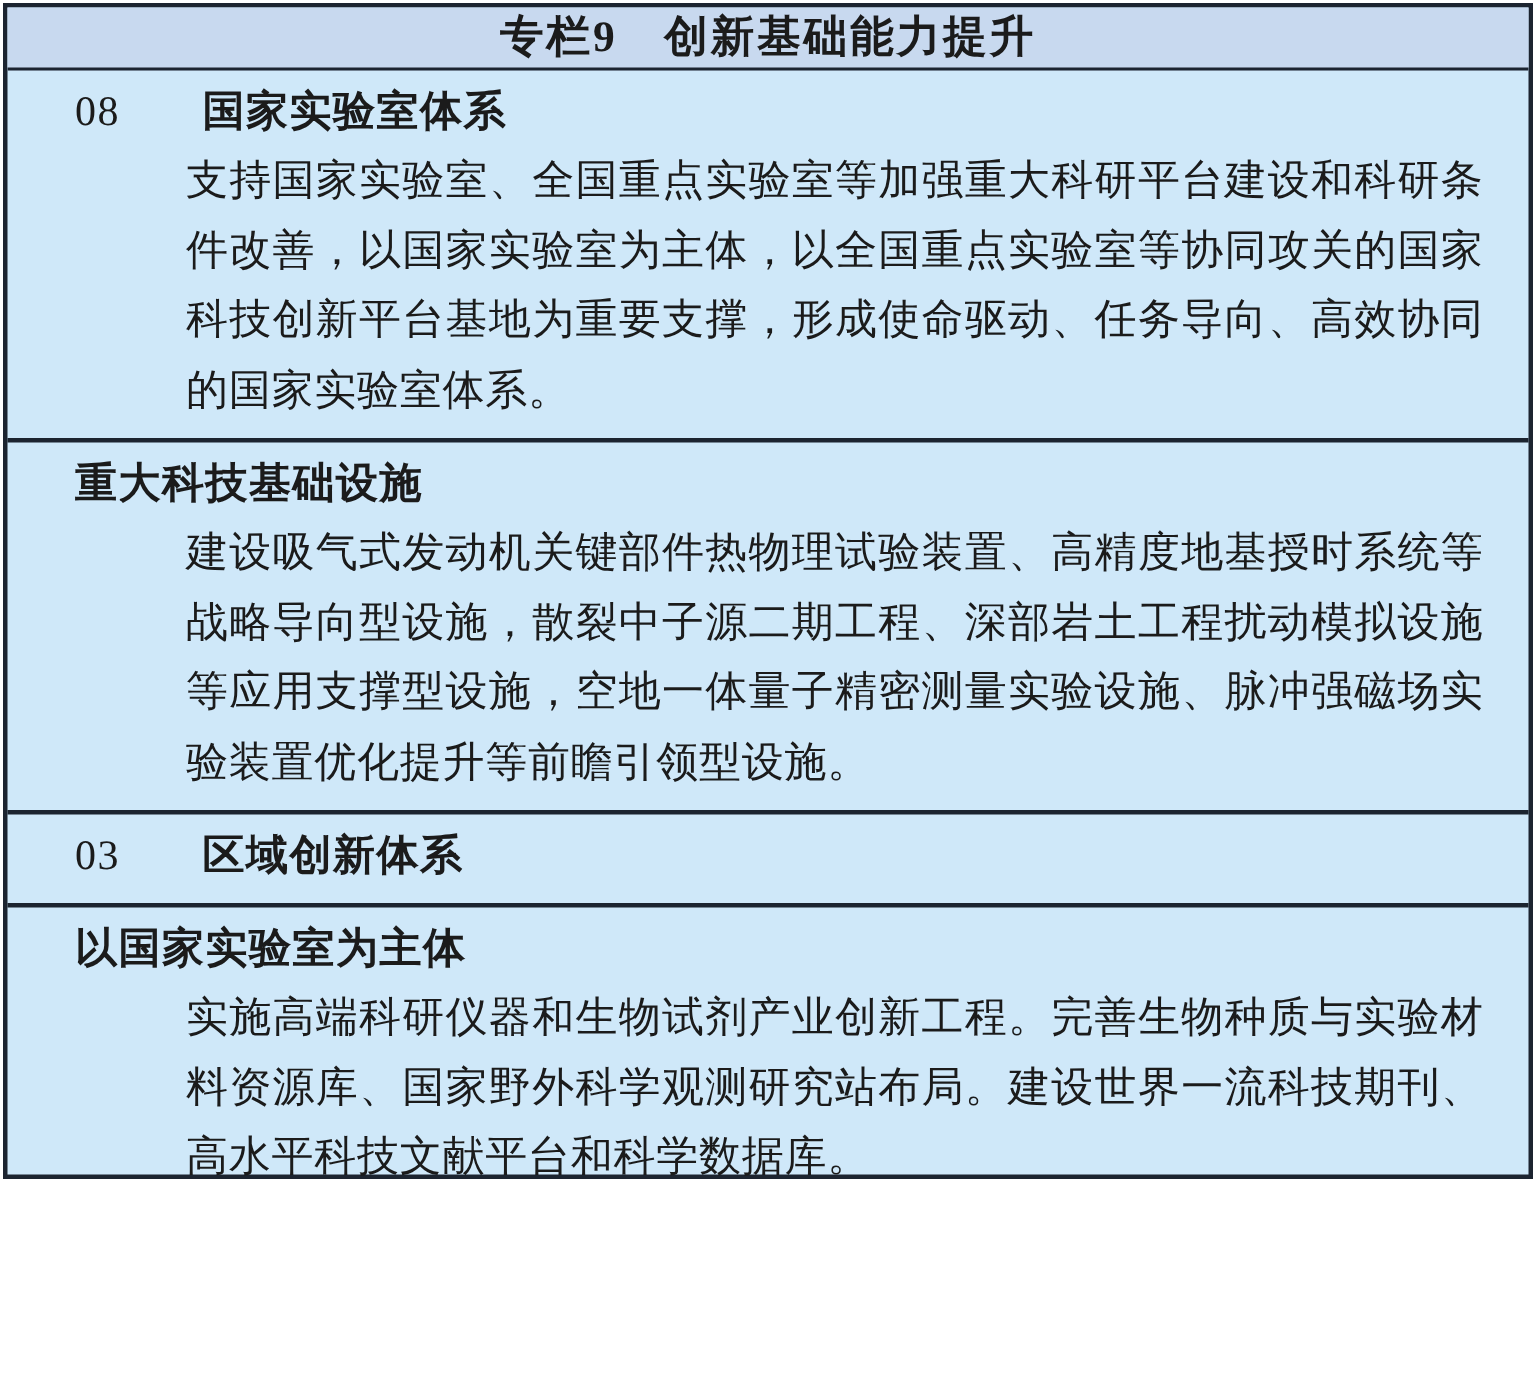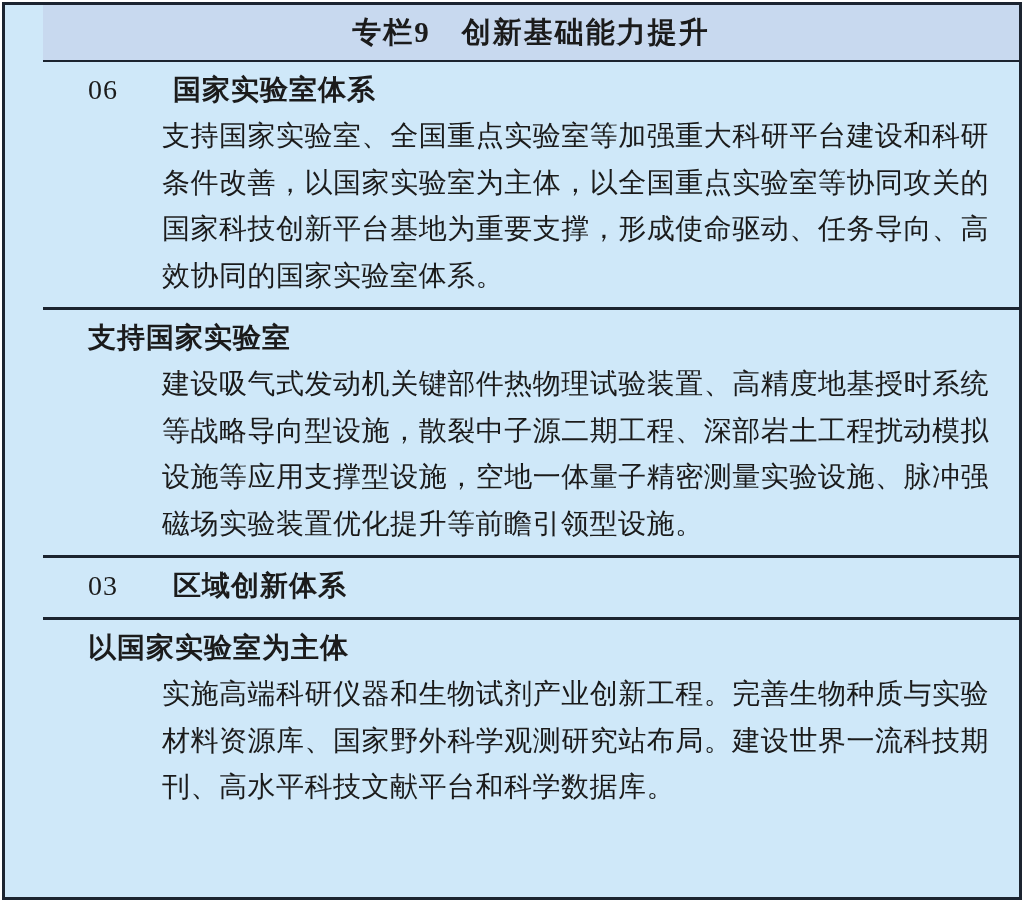--- a/index.html
+++ b/index.html
@@ -10,27 +10,26 @@
   }
   * { margin: 0; padding: 0; box-sizing: border-box; }
   html, body {
     width: 1024px;
     background: #ffffff;
     font-family: "Liberation Serif", "DejaVu Serif", serif;
     color: var(--text-color);
   }
   .doc-box {
     width: 1020px;
-    height: 898px;
+    height: 784px;
     margin: 2px auto 0 auto;
     border: 3px solid var(--border-color);
     background: var(--body-bg);
     display: flex;
     flex-direction: column;
-    padding-left: 38px;
   }
   .box-header {
     background: var(--header-bg);
     border-bottom: 2px solid var(--border-color);
     height: 57px;
     display: flex;
     align-items: center;
     justify-content: center;
   }
   .box-header .header-title {
@@ -76,29 +75,29 @@
 <body>
 
 <div class="doc-box">
 
   <div class="box-header">
     <span class="header-title">专栏9　创新基础能力提升</span>
   </div>
 
   <div class="box-section">
     <div class="section-heading">
-      <span class="section-number">06</span>
+      <span class="section-number">08</span>
       <span class="section-title">国家实验室体系</span>
     </div>
     <div class="section-body">支持国家实验室、全国重点实验室等加强重大科研平台建设和科研条件改善，以国家实验室为主体，以全国重点实验室等协同攻关的国家科技创新平台基地为重要支撑，形成使命驱动、任务导向、高效协同的国家实验室体系。</div>
   </div>
 
   <div class="box-section">
     <div class="section-heading">
-      <span class="section-title">支持国家实验室</span>
+      <span class="section-title">重大科技基础设施</span>
     </div>
     <div class="section-body">建设吸气式发动机关键部件热物理试验装置、高精度地基授时系统等战略导向型设施，散裂中子源二期工程、深部岩土工程扰动模拟设施等应用支撑型设施，空地一体量子精密测量实验设施、脉冲强磁场实验装置优化提升等前瞻引领型设施。</div>
   </div>
 
   <div class="box-section">
     <div class="section-heading">
       <span class="section-number">03</span>
       <span class="section-title">区域创新体系</span>
     </div>
   </div>

